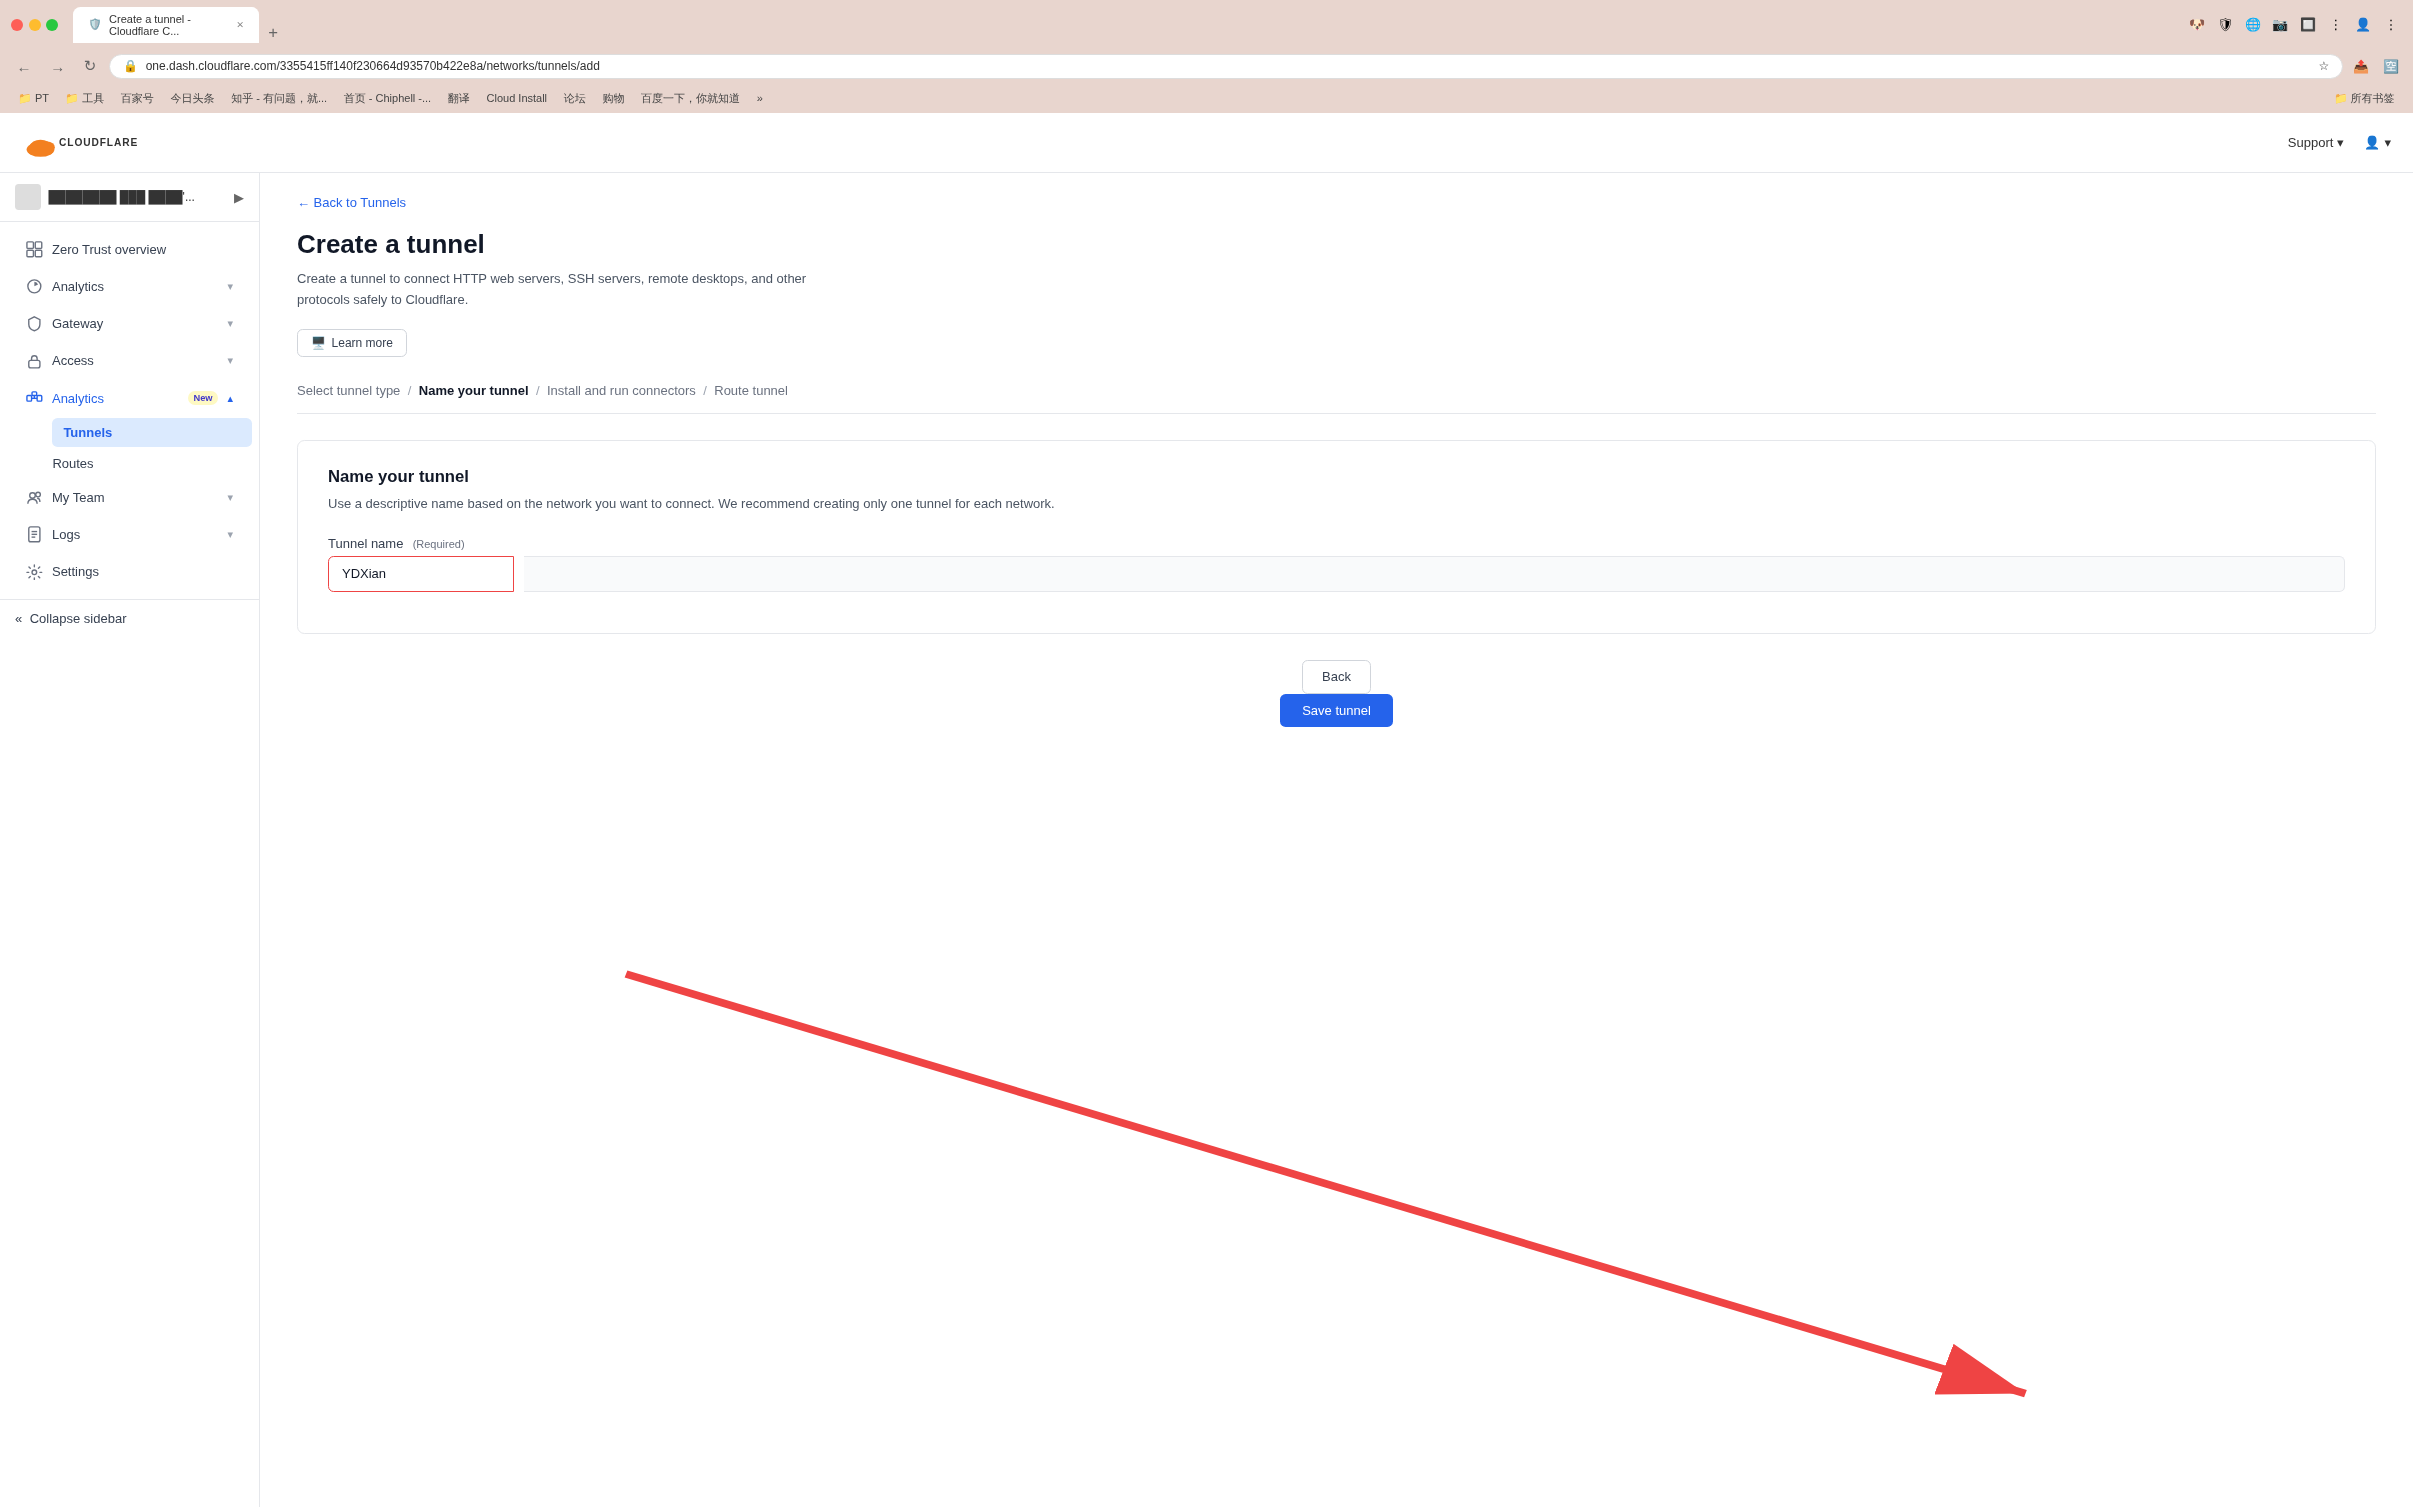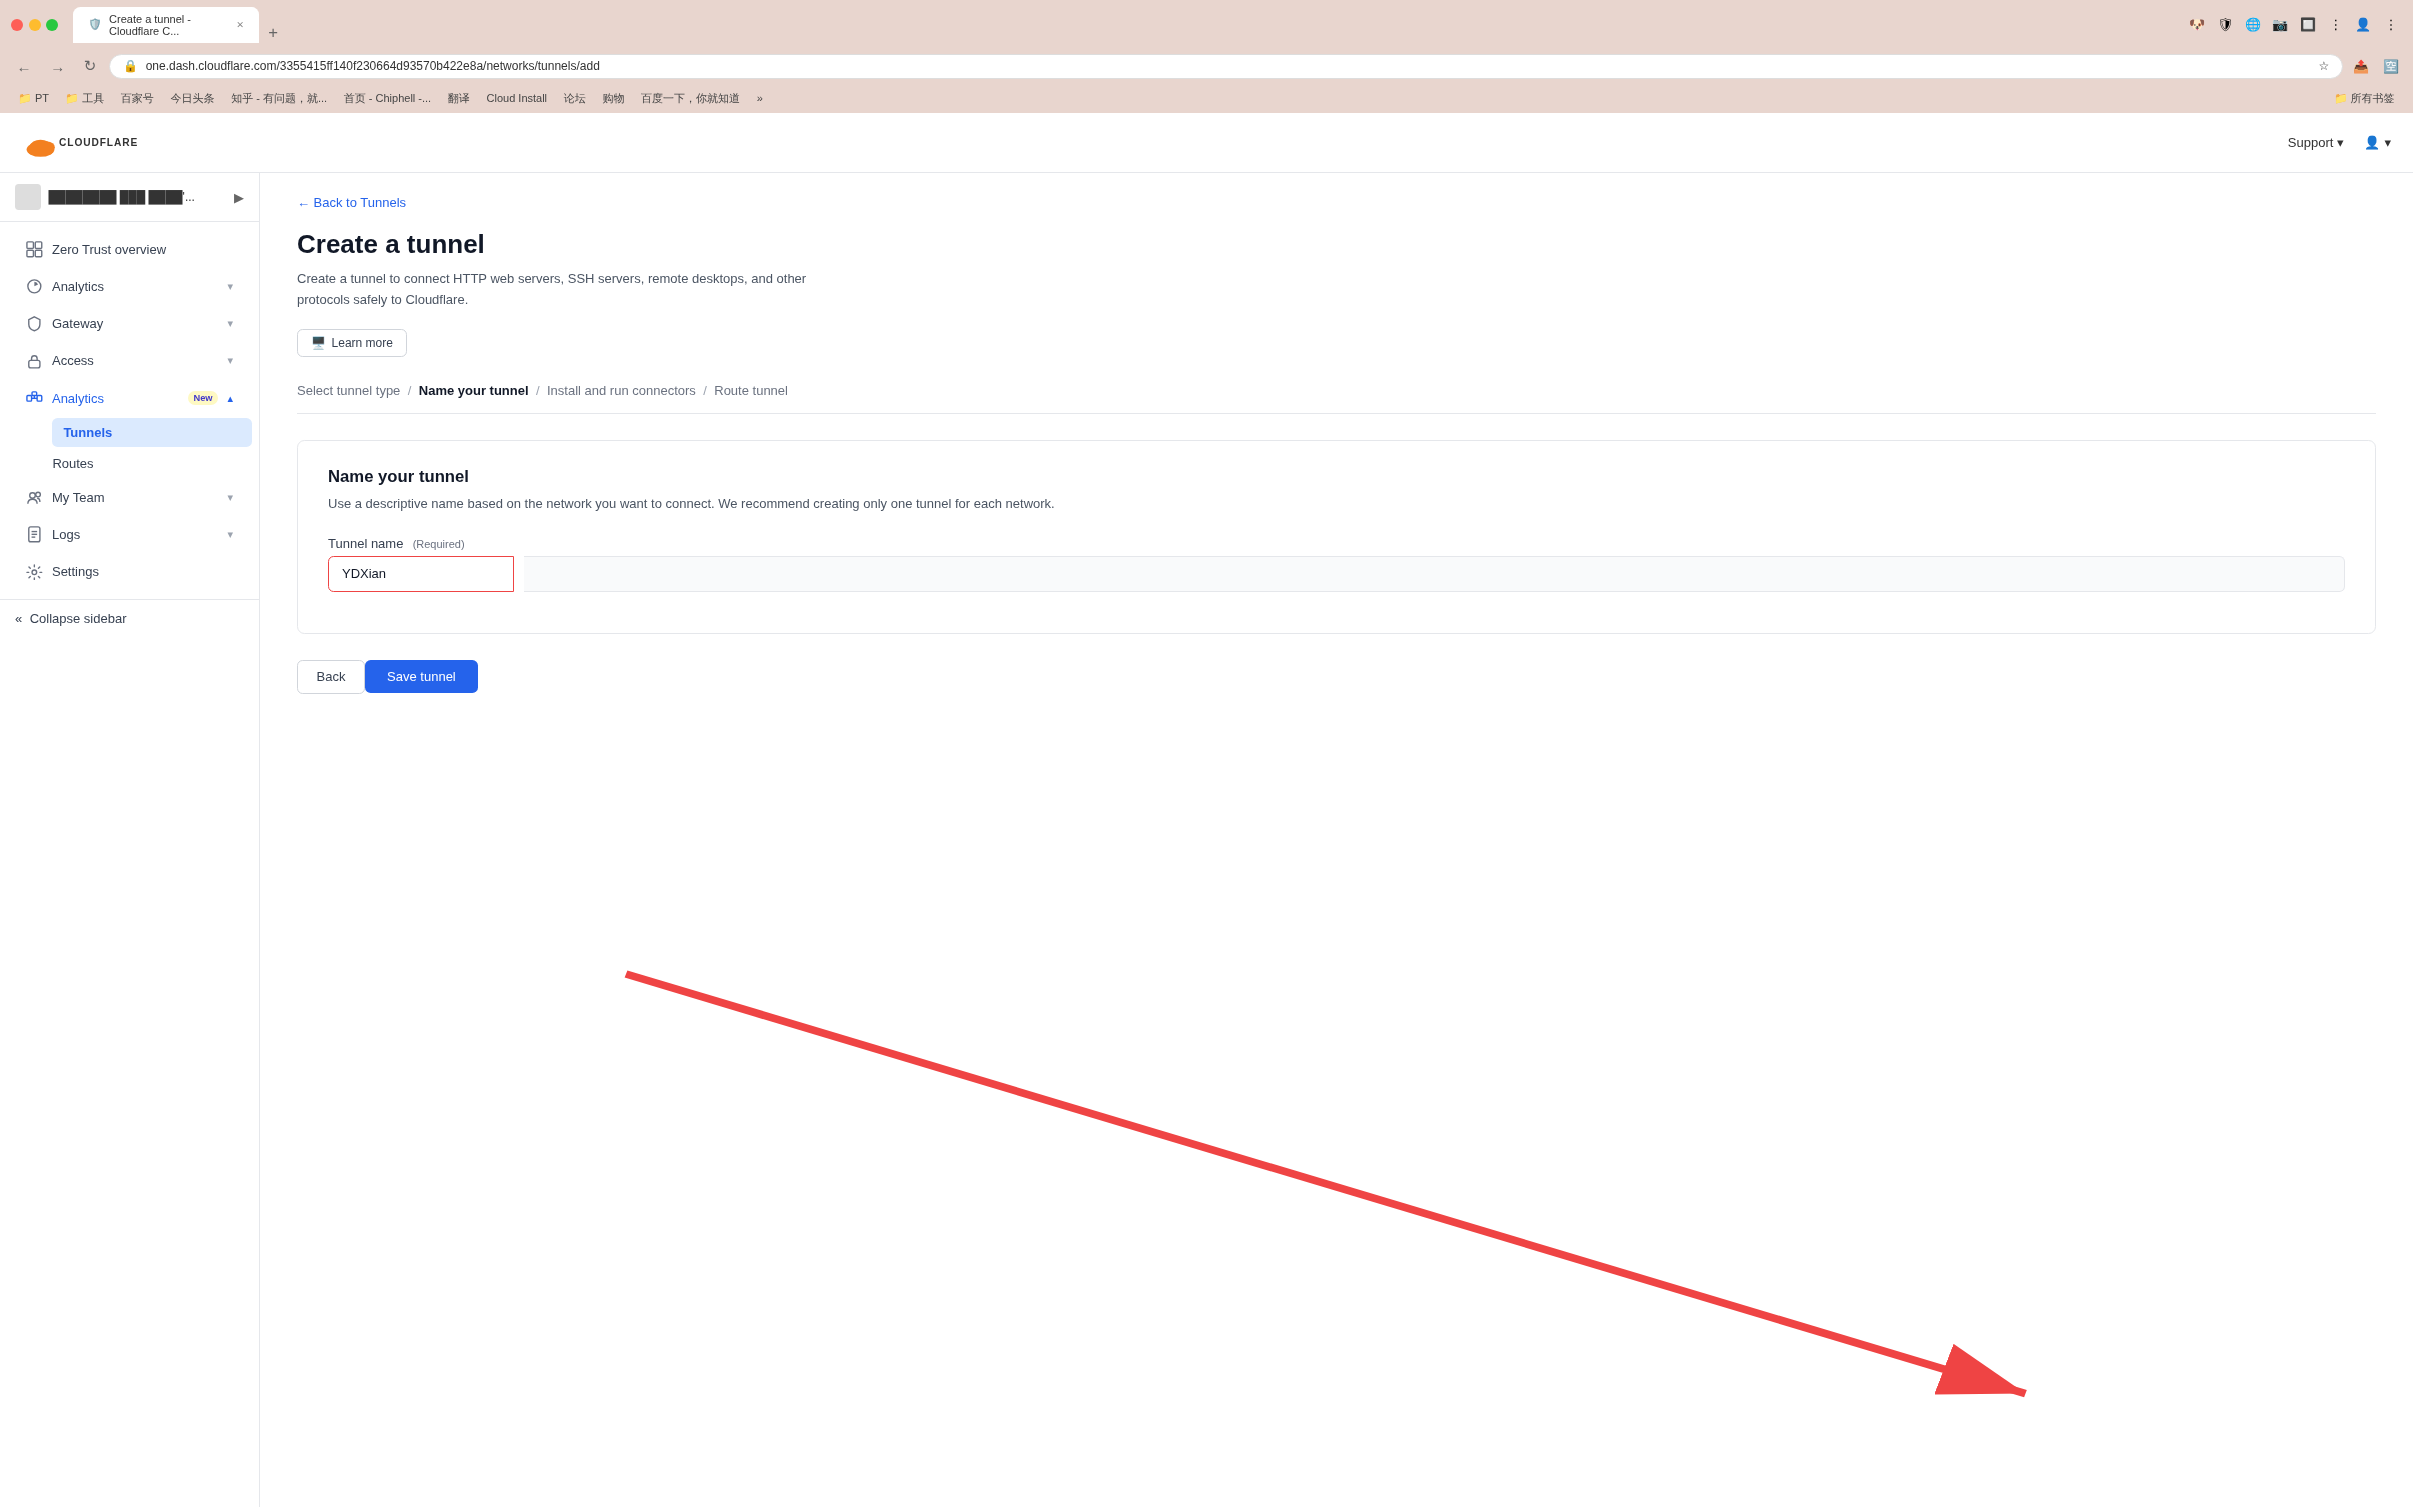--- a/index.html
+++ b/index.html
@@ -85,21 +85,21 @@
     .form-card-desc { font-size: 13px; color: #4b5563; margin-bottom: 22px; line-height: 1.5; }
 
     .form-group { margin-bottom: 15px; }
     .form-label { font-size: 13px; font-weight: 500; color: #374151; margin-bottom: 5.6px; display: block; }
     .form-label-required { font-size: 11px; color: #6b7280; font-weight: 400; margin-left: 5.6px; }
     .tunnel-name-input-wrapper { display: flex; gap: 10px; }
     .tunnel-name-input { border: 1.9px solid #ef4444; border-radius: 5.6px 0 0 5.6px; padding: 9.3px 13px; font-size: 13px; color: #111827; width: 186px; outline: none; }
     .tunnel-name-input-ext { border: 1.9px solid #e5e7eb; border-left: none; border-radius: 0 5.6px 5.6px 0; padding: 9.3px 13px; font-size: 13px; color: #9ca3af; flex: 1; background: #f9fafb; }
 
     
-    .action-row { display: flex; align-items: center; justify-content: flex-start; margin-top: 15px; }
+    .action-row { display: flex; align-items: center; justify-content: center; margin-top: 15px; flex-direction: column; }
     .back-btn { border: 0.9px solid #d1d5db; background: white; color: #374151; padding: 8.4px 18.6px; border-radius: 5.6px; font-size: 13px; cursor: pointer; }
     .save-btn { background: #2563eb; color: white; border: none; padding: 9.3px 22px; border-radius: 5.6px; font-size: 13px; font-weight: 500; cursor: pointer; }
   </style>
 </head>
 <body>
 
 <div class="browser-chrome">
   <div class="browser-top">
     <div class="traffic-lights">
       <div class="traffic-light tl-red"></div>

